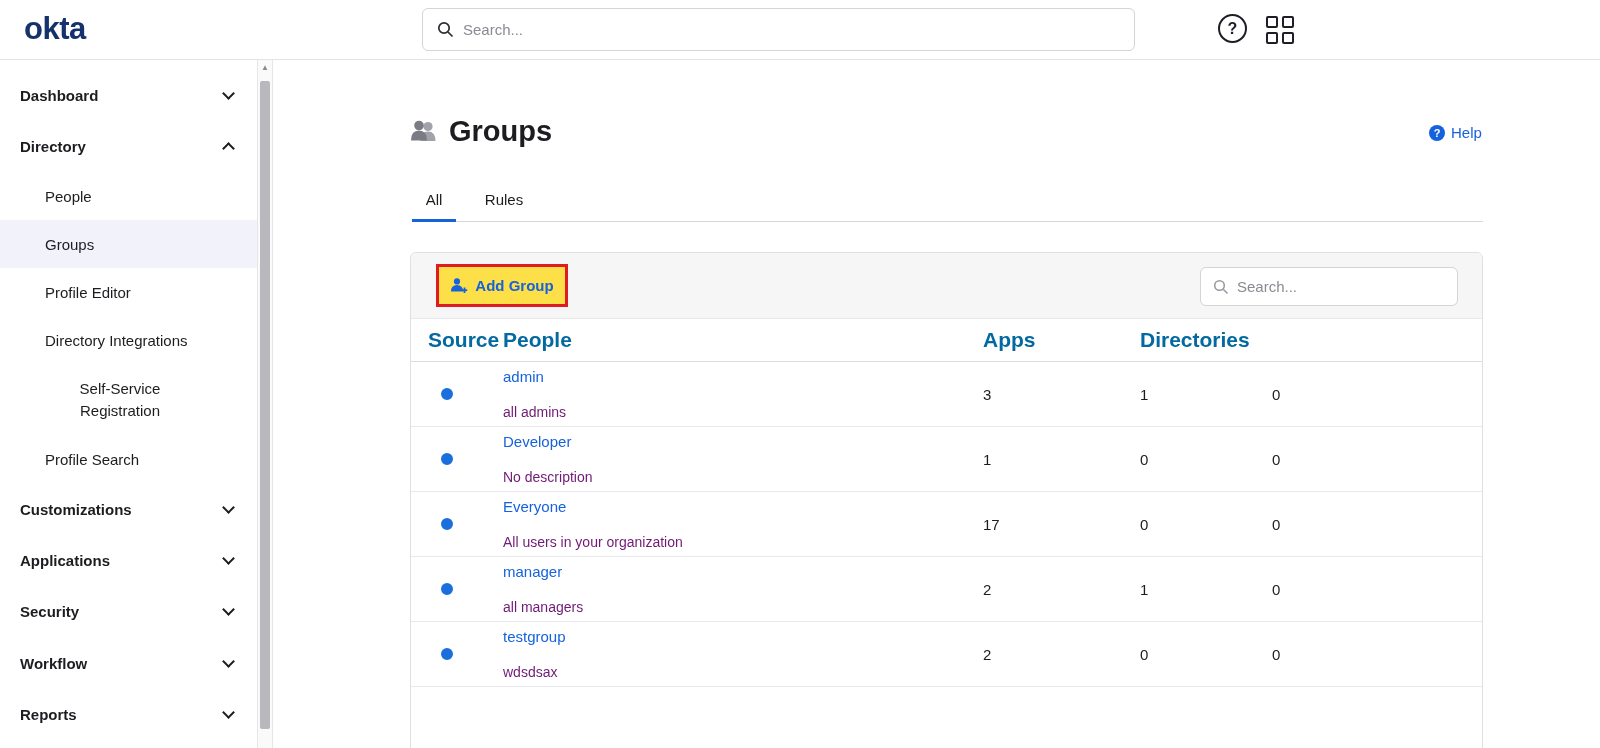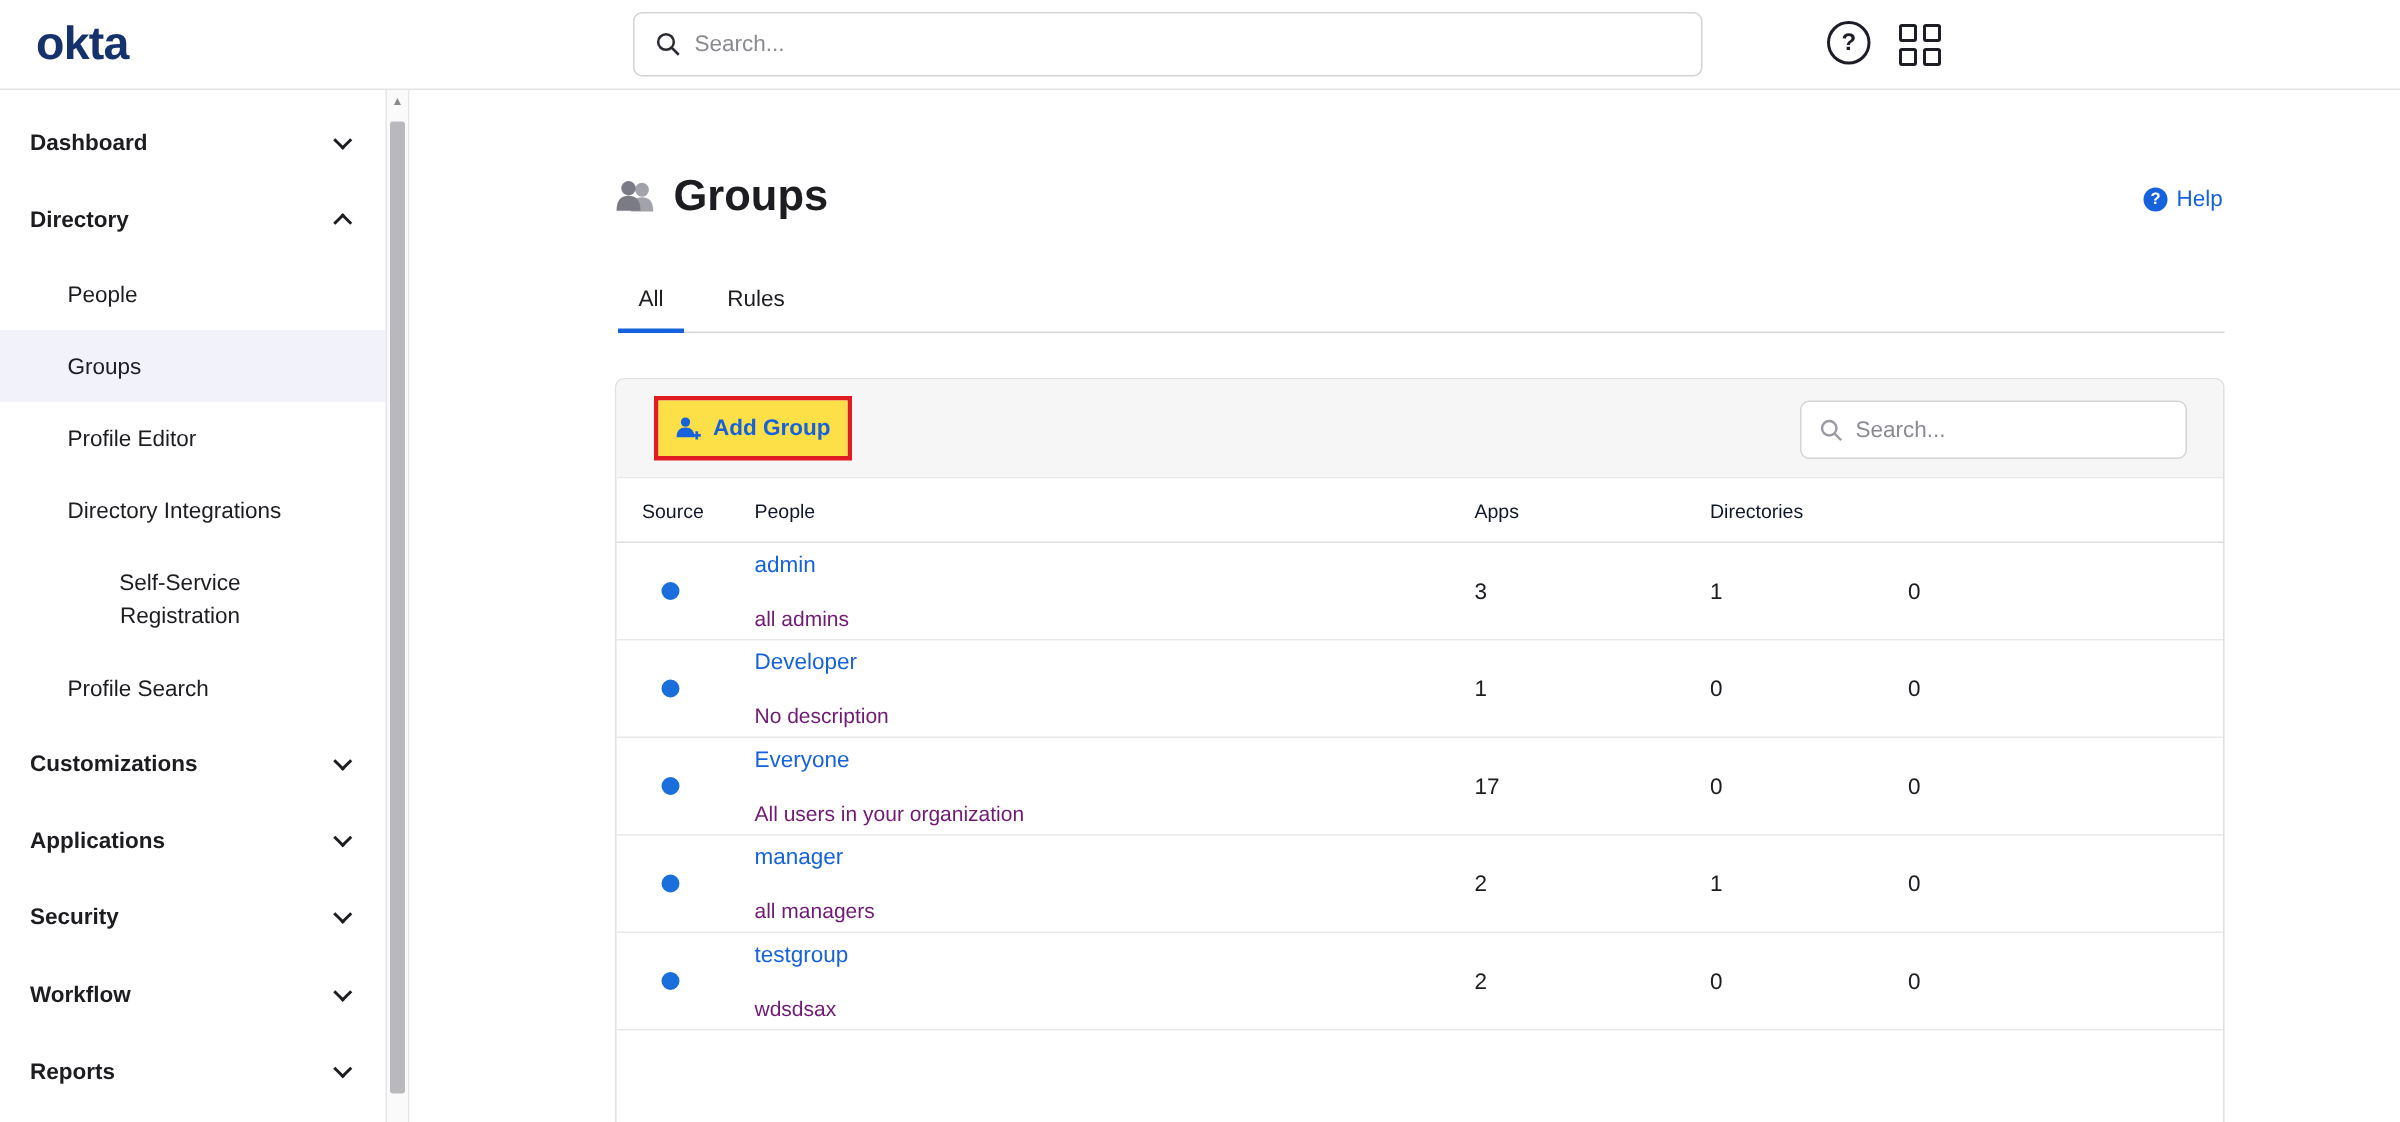--- a/index.html
+++ b/index.html
@@ -72,21 +72,21 @@
     justify-content:center; gap:7px; cursor:pointer; font-family:"Liberation Sans", sans-serif; }
   .add-group-btn span { color:#1662dd; font-size:15px; font-weight:bold; }
   .tbl-search { position:absolute; left:789px; top:14px; width:258px; height:39px; background:#fff;
     border:1px solid #d3d3d8; border-radius:6px; display:flex; align-items:center; padding-left:12px; gap:8px; }
   .tbl-search input { border:none; outline:none; flex:1; font-size:15px; color:#1d1d21;
     font-family:"Liberation Sans", sans-serif; background:transparent; }
   .tbl-search input::placeholder { color:#8a8a92; }
 
   .grid-row { display:grid; grid-template-columns:69px 480px 157px 132px 1fr; padding-left:17px; }
   .thead { height:43px; align-items:center; border-bottom:1px solid #dededf; }
-  .thead div { font-size:13px; font-weight:normal; color:#0f172a; padding-left:6px; }
+  .thead div { font-size:21px; font-weight:bold; color:#0369a1; padding-left:6px; }
   .thead div:first-child { padding-left:0; }
   .trow { height:65px; border-bottom:1px solid #e9e9ec; align-items:center; }
   .cell-src { display:flex; align-items:center; padding-left:13px; }
   .okta-o { width:10px; height:10px; border:6px solid #1a6fdd; border-radius:50%; }
   .cell-name { display:flex; flex-direction:column; gap:19px; padding-left:6px; }
   .cell-name a { color:#1662dd; font-size:15px; text-decoration:none; cursor:pointer; }
   .cell-name .desc { color:#701a75; font-size:14px; }
   .cell-num { font-size:15px; color:#1d1d21; padding-left:6px; }
 </style>
 </head>

